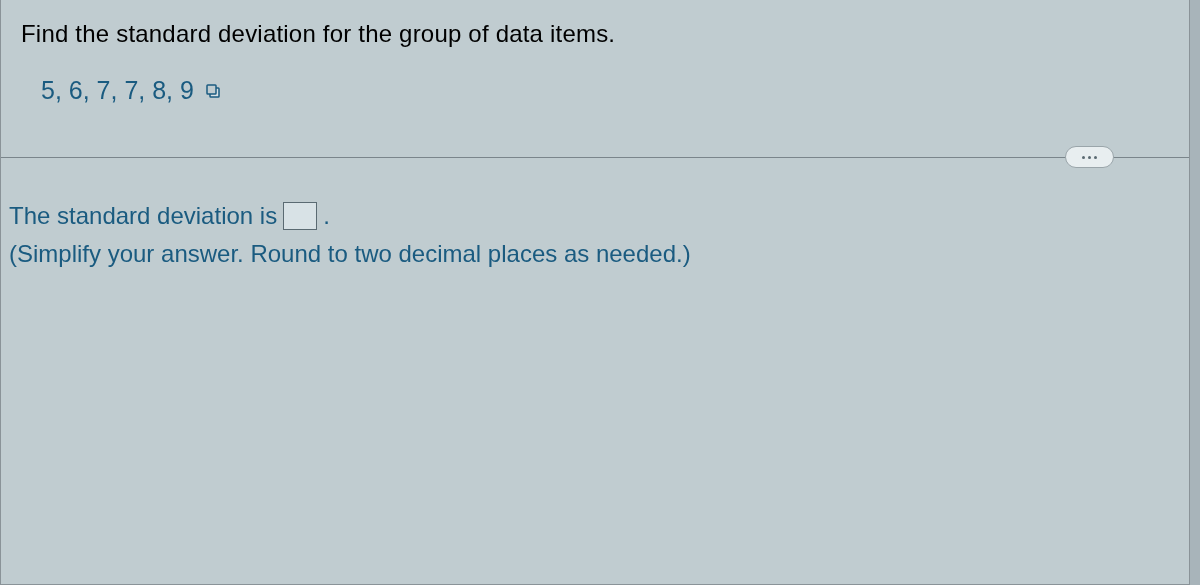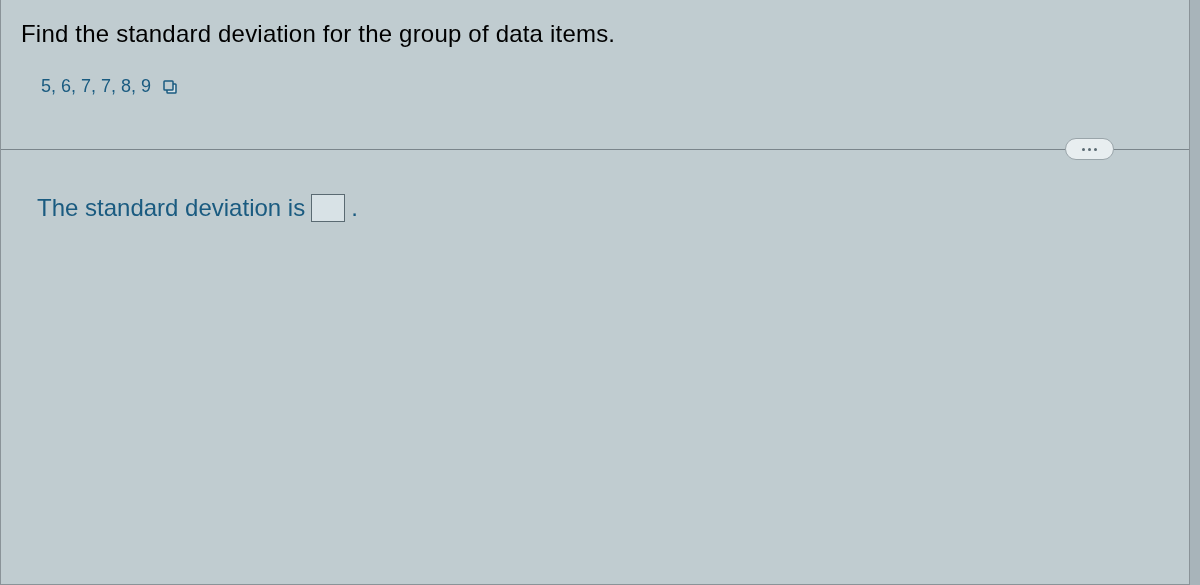--- a/index.html
+++ b/index.html
@@ -35,21 +35,21 @@
       letter-spacing: 0.2px;
     }
     .data-row {
       display: flex;
       align-items: center;
       gap: 10px;
       padding-left: 20px;
     }
     .data-items {
       color: #1a5b80;
-      font-size: 18px;
+      font-size: 25px;
       font-weight: 400;
     }
     .copy-icon {
       width: 18px;
       height: 18px;
       cursor: pointer;
       display: flex;
       align-items: center;
       justify-content: center;
     }
@@ -86,21 +86,21 @@
       gap: 3px;
       height: 22px;
     }
     .more-button .dot {
       width: 3px;
       height: 3px;
       background: #5a6a72;
       border-radius: 50%;
     }
     .answer-section {
-      padding: 30px 20px 20px 36px;
+      padding: 30px 20px 20px 8px;
     }
     .answer-line {
       color: #1a5b80;
       font-size: 24px;
       font-weight: 400;
       display: flex;
       align-items: center;
       flex-wrap: wrap;
       gap: 6px;
       line-height: 1.4;
@@ -148,14 +148,15 @@
       <span class="dot"></span>
     </div>
   </div>
 
   <div class="answer-section">
     <div class="answer-line">
       <span>The standard deviation is</span>
       <input type="text" class="answer-input" value="" style="">
       <span>.</span>
     </div>
+    <div class="hint-text">(Simplify your answer. Round to two decimal places as needed.)</div>
   </div>
 </div>
 
 </body></html>

